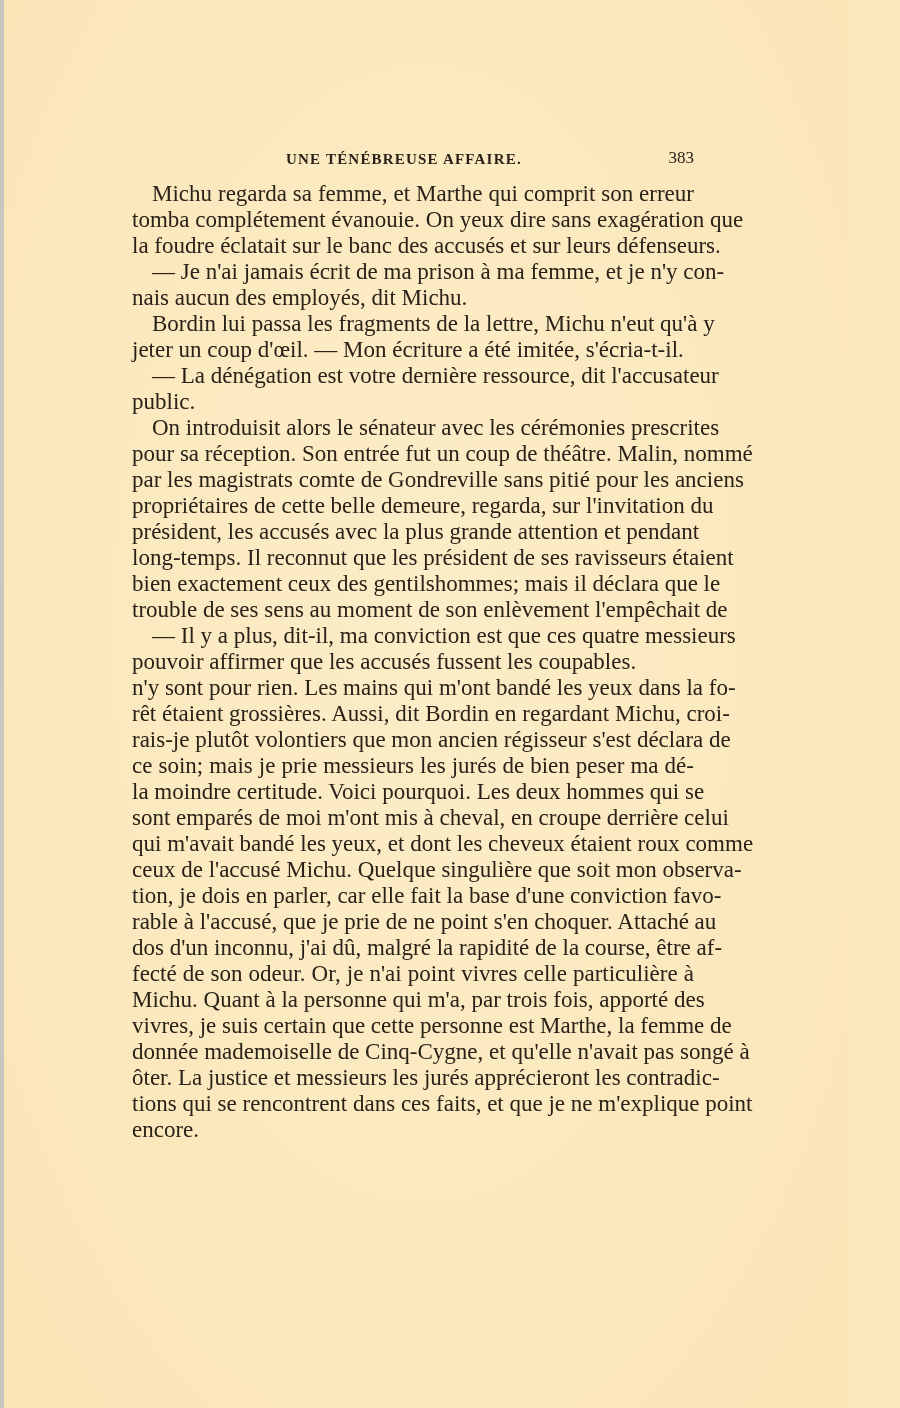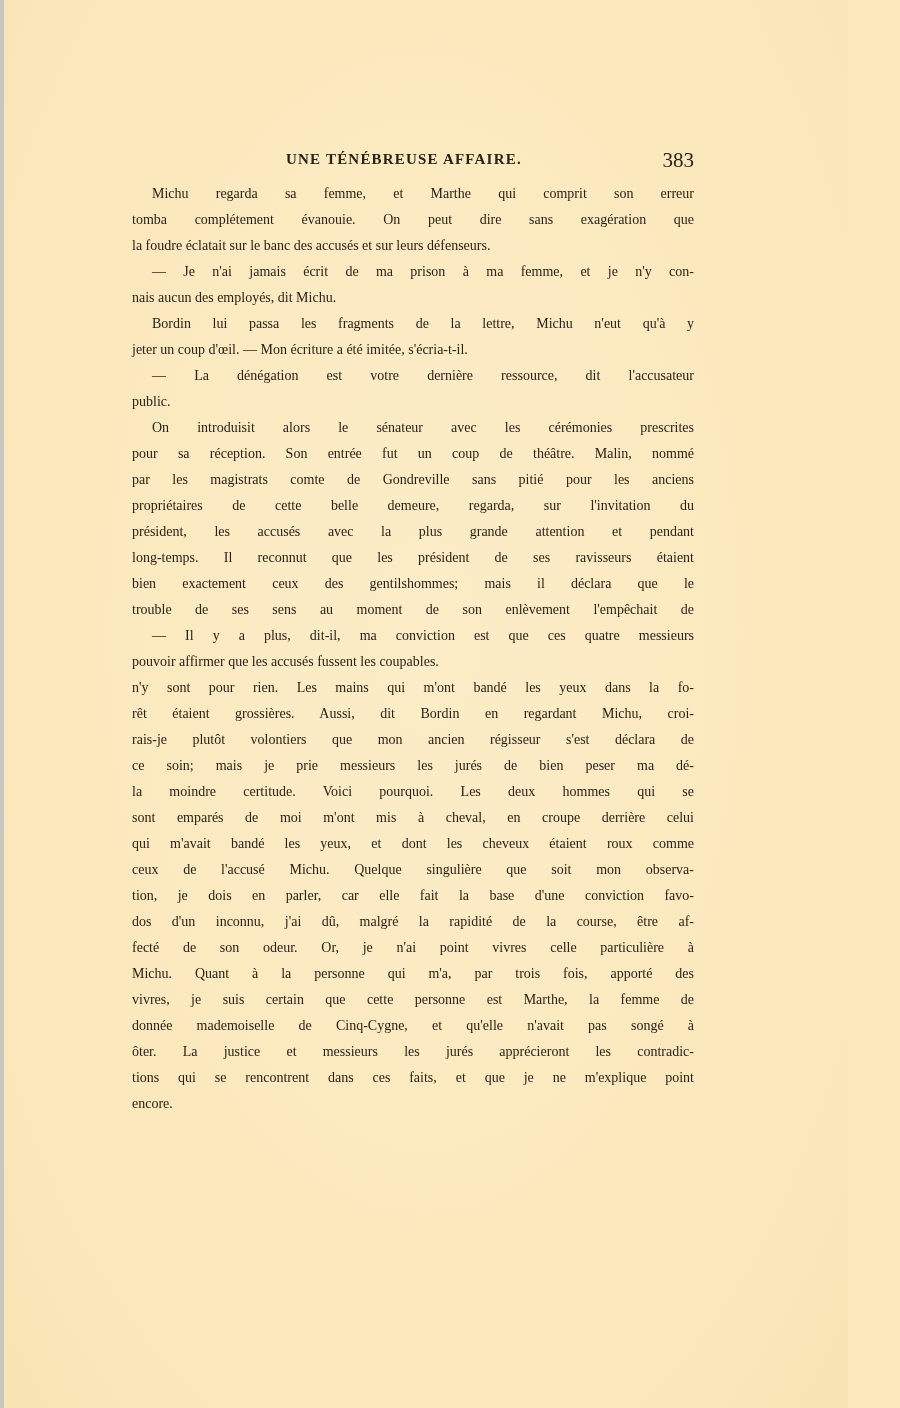--- a/index.html
+++ b/index.html
@@ -21,25 +21,25 @@
   .header {
     position: absolute; top: 148px; left: 132px; width: 562px; height: 26px;
   }
   .running-title {
     position: absolute; left: 154px; top: 3px;
     font-size: 15px; font-weight: bold; letter-spacing: 1.2px;
     font-variant: small-caps;
   }
   .page-number {
     position: absolute; right: 0; top: 0;
-    font-size: 21px;
+    font-size: 17px;
   }
   .body-text {
     position: absolute; top: 181px; left: 132px; width: 562px;
-    font-size: 14px; line-height: 26px;
+    font-size: 23px; line-height: 26px;
   }
   .line {
     display: block; white-space: nowrap; text-align: justify;
     text-align-last: justify; height: 26px;
   }
   .line.last { text-align-last: left; }
   .line.indent { padding-left: 20px; }
 </style>
 </head>
 <body>
@@ -47,21 +47,21 @@
 <div class="page">
   <div class="left-edge"></div>
 
   <div class="header">
     <span class="running-title">UNE TÉNÉBREUSE AFFAIRE.</span>
     <span class="page-number">383</span>
   </div>
 
   <div class="body-text" id="body-text">
       <span class="line indent">Michu regarda sa femme, et Marthe qui comprit son erreur</span>
-      <span class="line">tomba complétement évanouie. On peut dire sans exagération que</span>
+      <span class="line">tomba complétement évanouie. On yeux dire sans exagération que</span>
       <span class="line last">la foudre éclatait sur le banc des accusés et sur leurs défenseurs.</span>
       <span class="line indent">— Je n'ai jamais écrit de ma prison à ma femme, et je n'y con-</span>
       <span class="line last">nais aucun des employés, dit Michu.</span>
       <span class="line indent">Bordin lui passa les fragments de la lettre, Michu n'eut qu'à y</span>
       <span class="line last">jeter un coup d'œil. — Mon écriture a été imitée, s'écria-t-il.</span>
       <span class="line indent">— La dénégation est votre dernière ressource, dit l'accusateur</span>
       <span class="line last">public.</span>
       <span class="line indent">On introduisit alors le sénateur avec les cérémonies prescrites</span>
       <span class="line">pour sa réception. Son entrée fut un coup de théâtre. Malin, nommé</span>
       <span class="line">par les magistrats comte de Gondreville sans pitié pour les anciens</span>
@@ -74,20 +74,21 @@
       <span class="line last">pouvoir affirmer que les accusés fussent les coupables.</span>
       <span class="line">n'y sont pour rien. Les mains qui m'ont bandé les yeux dans la fo-</span>
       <span class="line">rêt étaient grossières. Aussi, dit Bordin en regardant Michu, croi-</span>
       <span class="line">rais-je plutôt volontiers que mon ancien régisseur s'est déclara de</span>
       <span class="line">ce soin; mais je prie messieurs les jurés de bien peser ma dé-</span>
       <span class="line">la moindre certitude. Voici pourquoi. Les deux hommes qui se</span>
       <span class="line">sont emparés de moi m'ont mis à cheval, en croupe derrière celui</span>
       <span class="line">qui m'avait bandé les yeux, et dont les cheveux étaient roux comme</span>
       <span class="line">ceux de l'accusé Michu. Quelque singulière que soit mon observa-</span>
       <span class="line">tion, je dois en parler, car elle fait la base d'une conviction favo-</span>
+      <span class="line">rable à l'accusé, que je prie de ne point s'en choquer. Attaché au</span>
       <span class="line">dos d'un inconnu, j'ai dû, malgré la rapidité de la course, être af-</span>
       <span class="line">fecté de son odeur. Or, je n'ai point vivres celle particulière à</span>
       <span class="line">Michu. Quant à la personne qui m'a, par trois fois, apporté des</span>
       <span class="line">vivres, je suis certain que cette personne est Marthe, la femme de</span>
       <span class="line">donnée mademoiselle de Cinq-Cygne, et qu'elle n'avait pas songé à</span>
       <span class="line">ôter. La justice et messieurs les jurés apprécieront les contradic-</span>
       <span class="line">tions qui se rencontrent dans ces faits, et que je ne m'explique point</span>
       <span class="line last">encore.</span>
     </div>
 </div>

